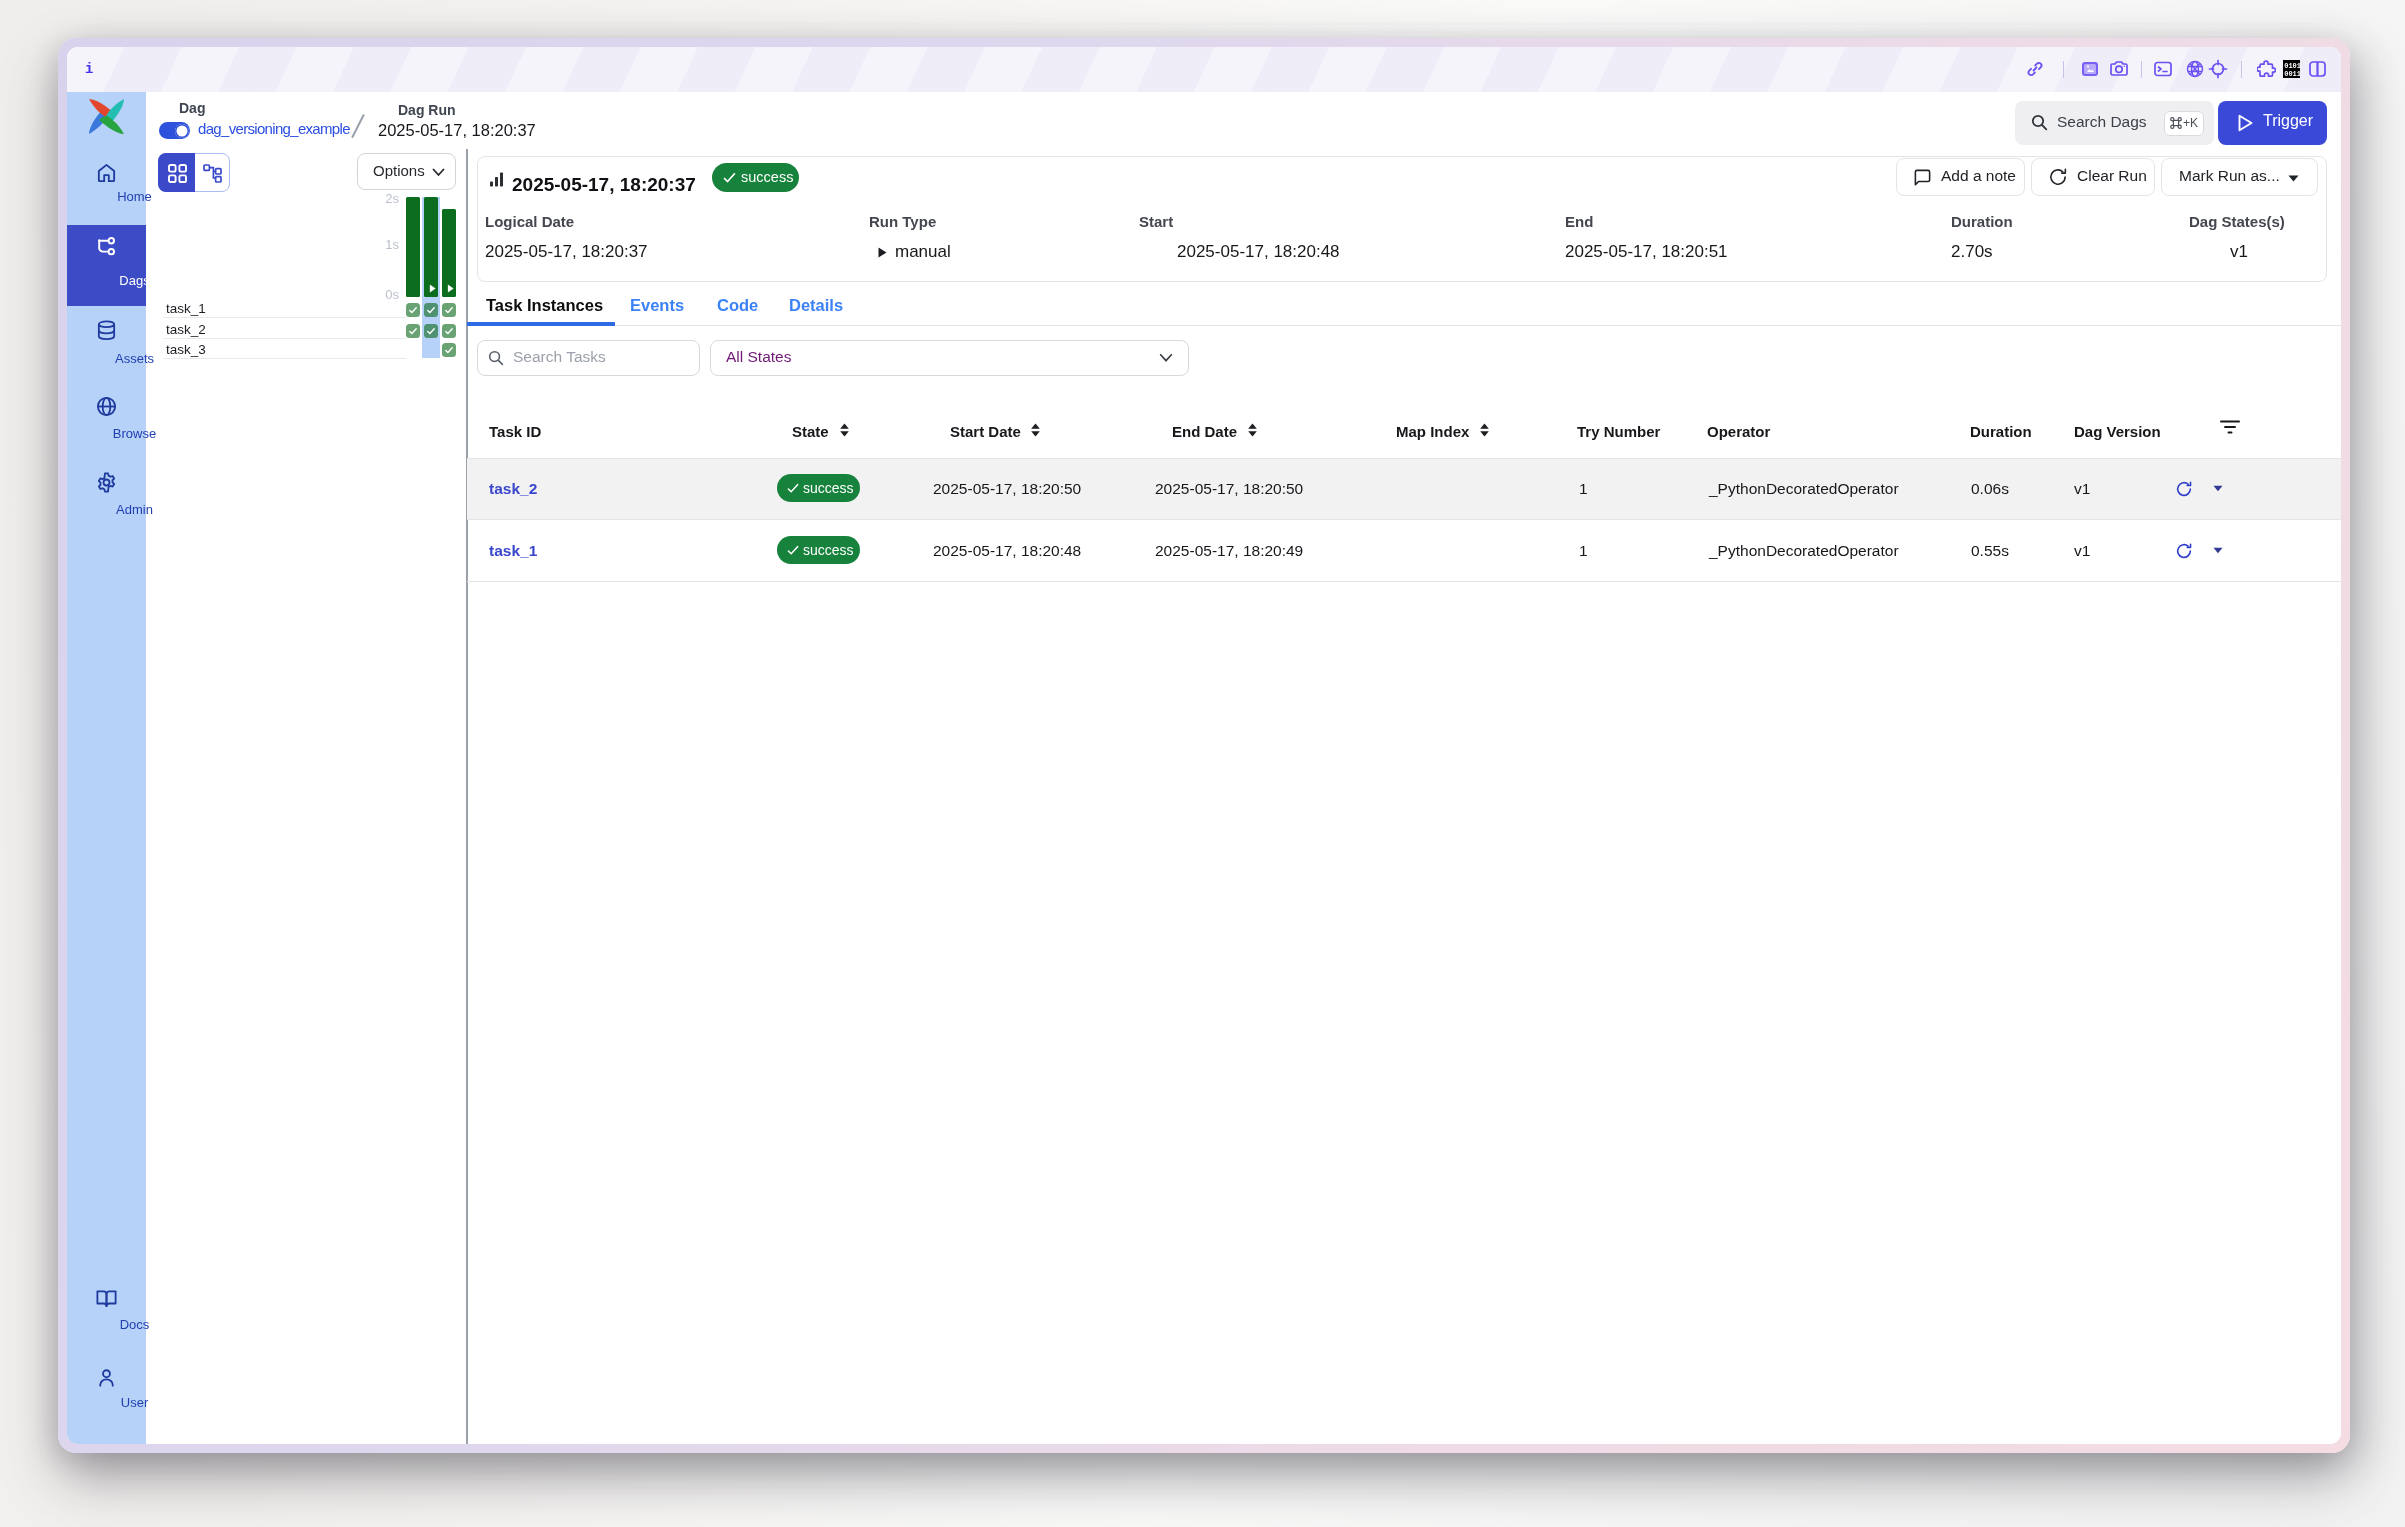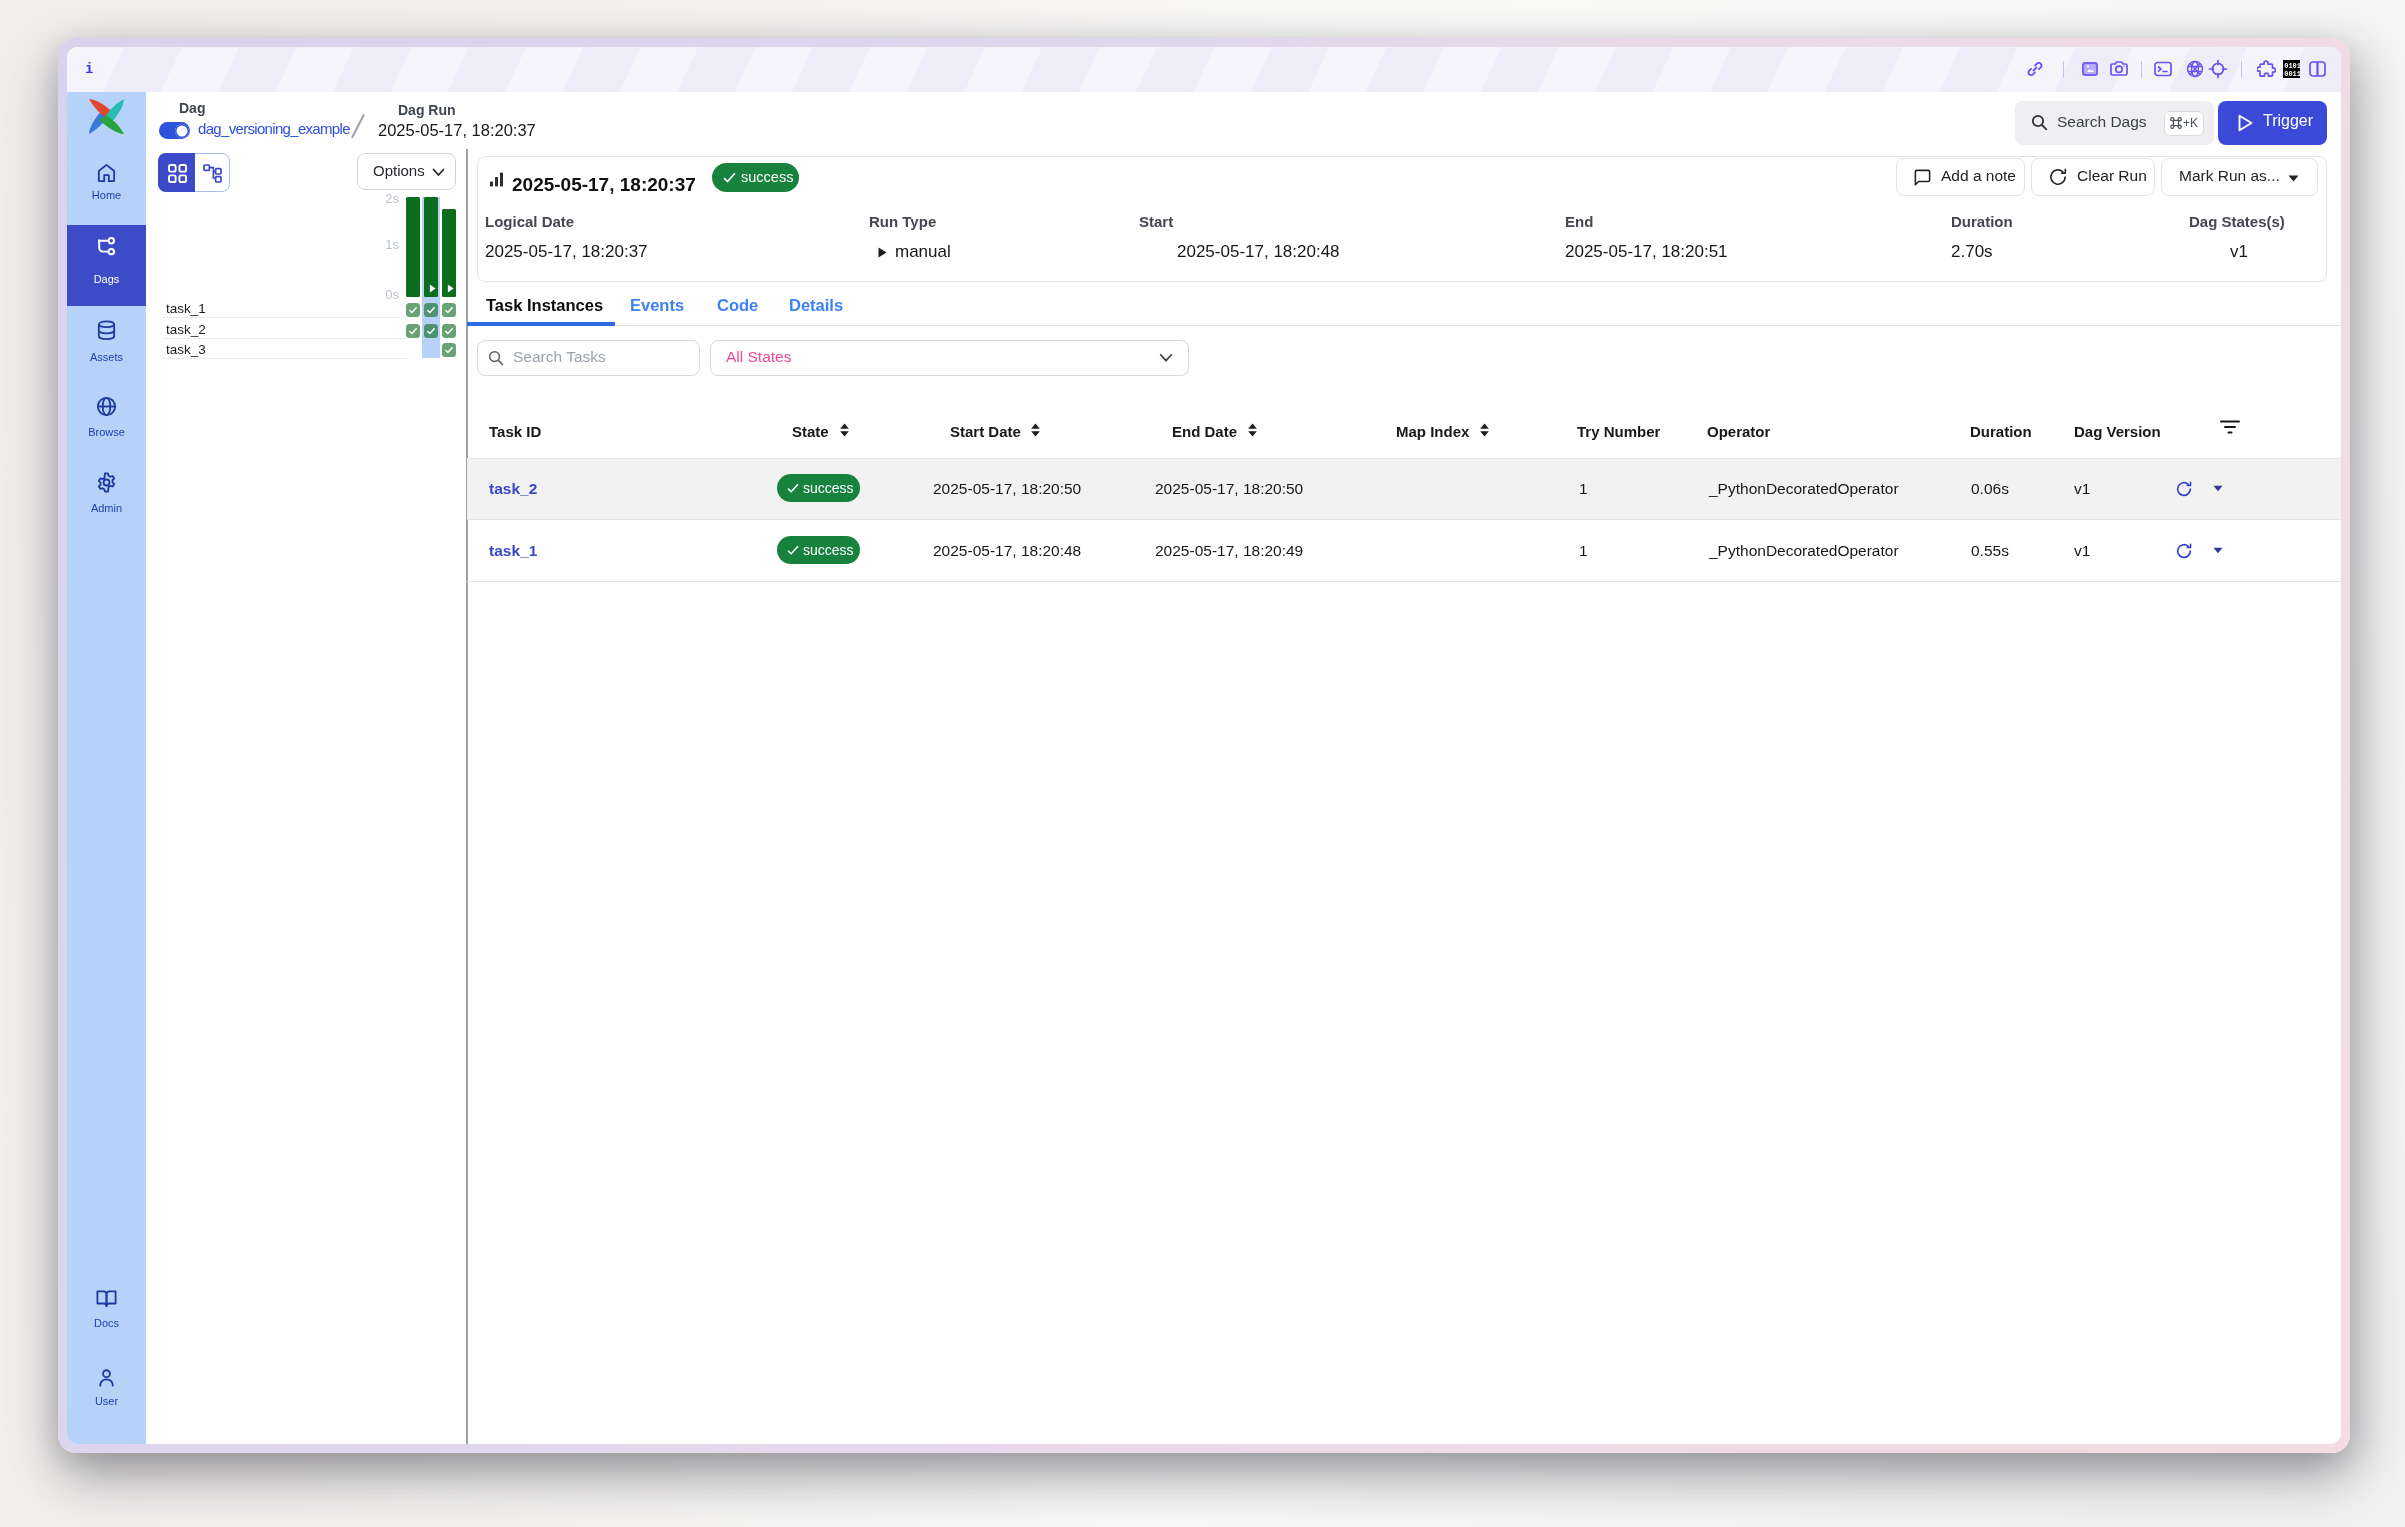--- a/index.html
+++ b/index.html
@@ -39,21 +39,21 @@
     font-family:"Liberation Mono", monospace; font-weight:bold; font-size:14px;
     color:#4334ec;
   }
   .csep { position:absolute; top:14px; width:1px; height:17px; background:#c9c3ea; }
   
   .side {
     position:absolute; left:0; top:45px; width:79px; height:1352px;
     background:#b6d2f8;
   }
   .side .item { position:absolute; left:0; width:79px; text-align:center; color:#2140b0; }
-  .side .lbl { font-size:11px; color:#2140b0; }
+  .side .lbl { font-size:13px; color:#2140b0;margin-left:28px; }
   .side .sel {
     position:absolute; left:0; top:133px; width:79px; height:81px;
     background:#3c4bc6; color:#fff;
   }
   
   .blabel { font-size:14px; font-weight:bold; color:#3f4651;margin-left:20px; }
   .toggle { position:absolute; left:92px; top:75px; width:31px; height:17px; border-radius:9px; background:#2e52dc; }
   .toggle .knob { position:absolute; right:1.5px; top:1.5px; width:14px; height:14px; border-radius:50%; background:#fff; box-shadow:inset 0 0 0 1.5px #2e52dc; }
   .daglink { font-size:15px; letter-spacing:-0.68px; color:#2c4fe2; }
   .slash { position:absolute; left:290px; top:66px; width:1.6px; height:26px; background:#98a1ac; transform:rotate(27deg); }
@@ -387,21 +387,21 @@
   <div class="tab" style="left:650px;">Code</div>
   <div class="tab" style="left:722px;">Details</div>
 
   <div class="inputbox" style="left:410px; width:223px;"></div>
   <svg class="ab" style="left:421px; top:303px;" width="16" height="16" viewBox="0 0 17 17" fill="none" stroke="#5a6069" stroke-width="1.7" stroke-linecap="round">
         <circle cx="7" cy="7" r="5.2"></circle>
         <path d="M11 11 l4.3 4.3"></path>
       </svg>
   <div class="ab" style="left:446px; top:301px; font-size:15.5px; color:#9ba1ab;">Search Tasks</div>
   <div class="inputbox" style="left:643px; width:479px;"></div>
-  <div class="ab" style="left:659px; top:301px; font-size:15.5px; color:#ec4899;">All States</div>
+  <div class="ab" style="left:659px; top:301px; font-size:15.5px; color:#701a75;">All States</div>
   <svg class="ab" style="left:1092px; top:306px;" width="14" height="10" viewBox="0 0 13 9" fill="none" stroke="#3c4047" stroke-width="1.6" stroke-linecap="round">
         <path d="M1.5 1.5 L6.5 7 L11.5 1.5"></path>
       </svg>
 
   <div id="tableheader">
     <div class="th" style="left:422px;">Task ID</div>
     <div class="th" style="left:725px;">State</div>
     <svg class="ab" style="left:771px; top:376px;" width="13" height="14" viewBox="0 0 15 16">
           <path d="M7.5 0.5 L12.5 6.5 H2.5 Z" fill="#1d1e22"></path>
           <path d="M7.5 15.5 L2.5 9.5 h10 Z" fill="#1d1e22"></path>

